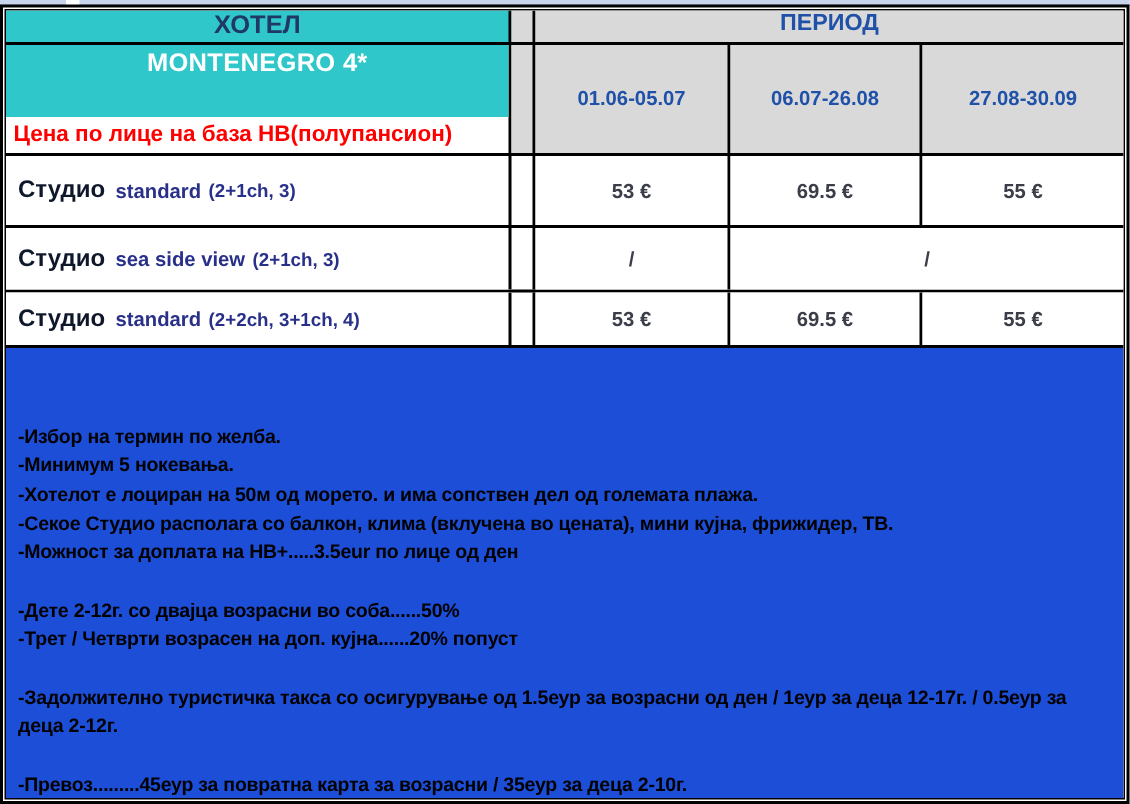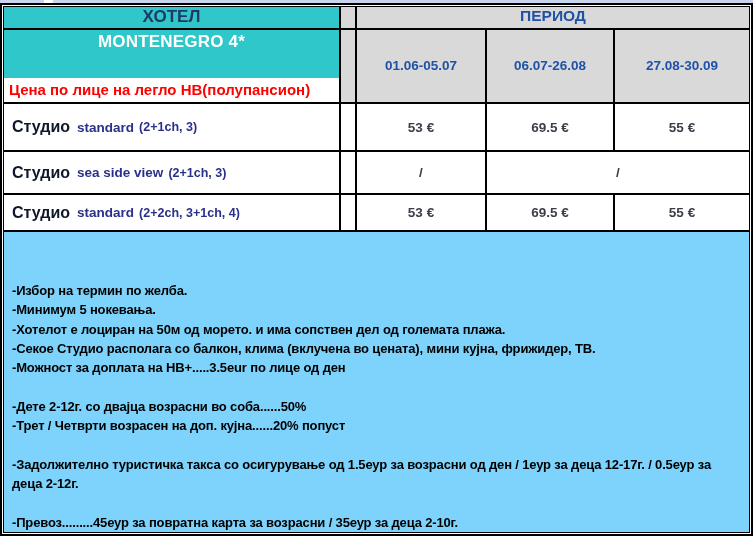--- a/index.html
+++ b/index.html
@@ -36,21 +36,21 @@
   .price-basis{flex:1;display:flex;align-items:center;padding-left:5px;color:#ff0000;font-weight:bold;font-size:15px;}
   .date-cell{display:flex;align-items:center;justify-content:center;color:#1f51a8;font-weight:bold;font-size:13.5px;}
 
   .room-row .label-cell{display:flex;align-items:center;padding-left:8px;background:#fff;}
   .room-name{color:#0f172a;font-weight:bold;font-size:16px;}
   .room-type{color:#29308a;font-weight:bold;font-size:13.5px;margin-left:7px;}
   .room-occ{color:#29308a;font-weight:bold;font-size:12.5px;margin-left:5px;}
   .price-cell{display:flex;align-items:center;justify-content:center;color:#3b3e49;font-weight:bold;font-size:13.5px;background:#fff;}
   .r1{height:51px;} .r2{height:45px;} .r3{height:39px;}
 
-  .notes{flex:1;background:#7dd3fc;padding:49px 8px 0 8px;}
+  .notes{flex:1;background:#1d4ed8;padding:49px 8px 0 8px;}
   .note-line{color:#000;font-weight:bold;font-size:13px;line-height:19.3px;min-height:19.3px;letter-spacing:-0.15px;}
 </style>
 </head>
 <body>
 
 <div class="screen">
 
   <div class="top-strip">
     <div class="tab"></div>
   </div>
@@ -64,21 +64,21 @@
         </div>
         <div class="cell c-spacer gray"></div>
         <div class="cell c-period gray period-header">
           <span>ПЕРИОД</span>
         </div>
       </div>
 
       <div class="row section-row">
         <div class="cell c-hotel hotel-stack">
           <div class="hotel-name">MONTENEGRO 4*</div>
-          <div class="price-basis">Цена по лице на легло НВ(полупансион)</div>
+          <div class="price-basis">Цена по лице на база НВ(полупансион)</div>
         </div>
         <div class="cell c-spacer gray"></div>
         <div class="cell c-d1 gray date-cell">01.06-05.07</div>
         <div class="cell c-d2 gray date-cell">06.07-26.08</div>
         <div class="cell c-d3 gray date-cell">27.08-30.09</div>
       </div>
 
       <div class="row room-row r1">
         <div class="cell c-hotel label-cell">
           <span class="room-name">Студио</span>

